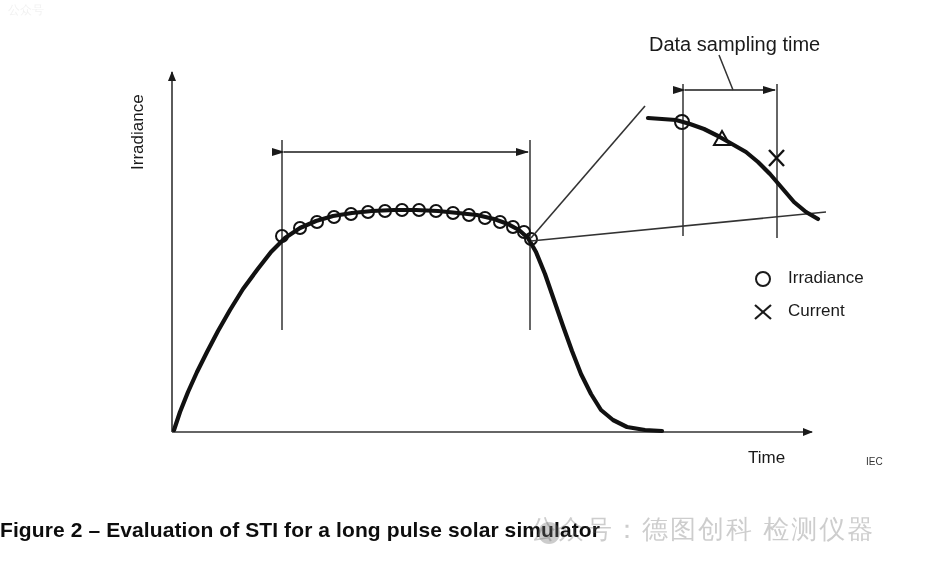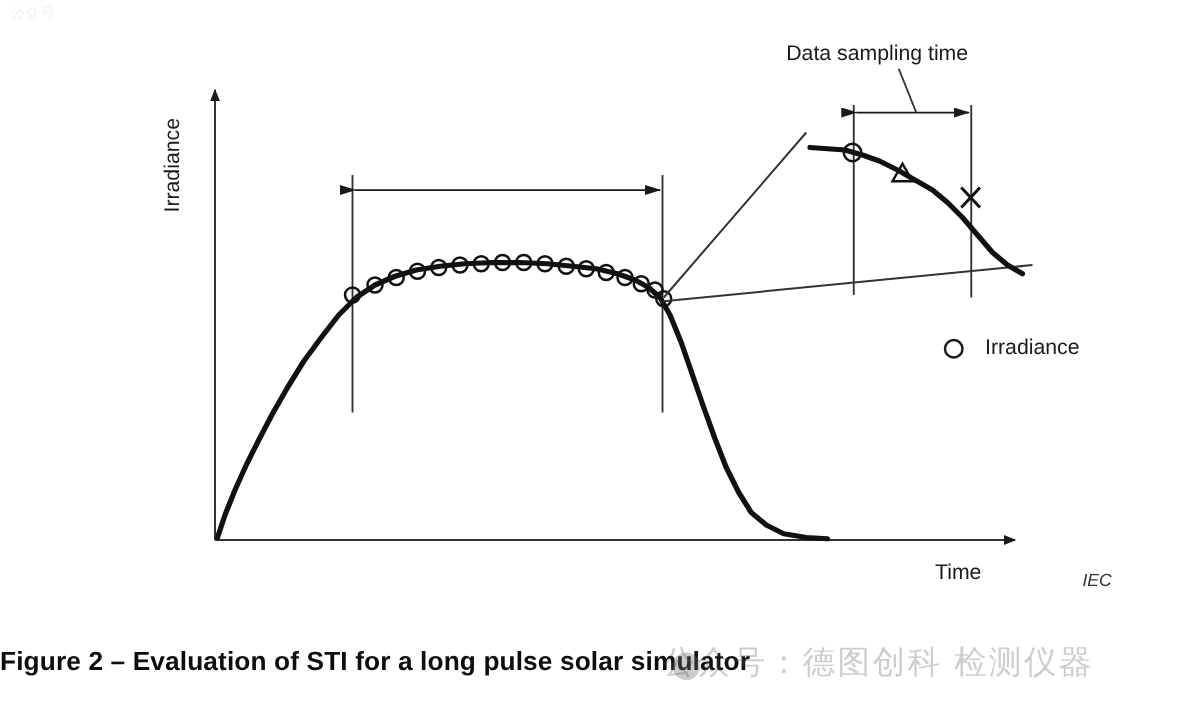--- a/index.html
+++ b/index.html
@@ -43,23 +43,23 @@
     left: 748px;
     top: 448px;
     font-size: 17px;
   }
   #label-acquisition {
     left: 302px;
     top: 118px;
     font-size: 17px;
   }
   #label-sampling {
-    left: 629px;
+    left: 649px;
     top: 33px;
-    font-size: 17px;
+    font-size: 20px;
   }
   #legend {
     position: absolute;
     left: 752px;
     top: 268px;
     width: 150px;
   }
   .legend-row {
     position: relative;
     height: 33px;
@@ -75,22 +75,21 @@
     position: absolute;
     left: 36px;
     top: 0px;
     font-size: 17px;
     color: #1a1a1a;
     white-space: nowrap;
   }
   #iec-mark {
     left: 866px;
     top: 456px;
-    font-size: 14px;
-    font-style: italic;
+    font-size: 10px;
     color: #333333;
   }
   #figure-caption {
     position: absolute;
     left: 0;
     top: 518px;
     width: 938px;
     text-align: left;
     font-size: 21px;
     font-weight: bold;
@@ -218,20 +217,27 @@
   <div id="legend">
 
     <div class="legend-row">
       <svg class="legend-mark" viewBox="0 0 22 22">
         <circle cx="11" cy="11" r="7" fill="none" stroke="#1a1a1a" stroke-width="2"></circle>
       </svg>
       <span class="legend-text">Irradiance</span>
     </div>
 
 
+    <div class="legend-row">
+      <svg class="legend-mark" viewBox="0 0 22 22">
+        <line x1="3" y1="4" x2="19" y2="18" stroke="#1a1a1a" stroke-width="2.2"></line>
+        <line x1="19" y1="4" x2="3" y2="18" stroke="#1a1a1a" stroke-width="2.2"></line>
+      </svg>
+      <span class="legend-text">Current</span>
+    </div>
 
   </div>
 
   <div class="lbl" id="iec-mark">IEC</div>
 
   <div id="figure-caption">Figure 2 – Evaluation of STI for a long pulse solar simulator</div>
 
   <div id="watermark-badge"></div>
   <div id="watermark">公众号：德图创科 检测仪器</div>
   <div id="watermark-corner">公众号</div>

